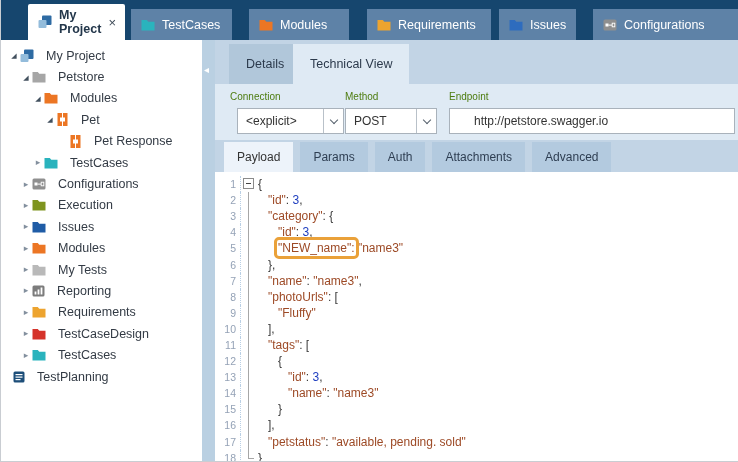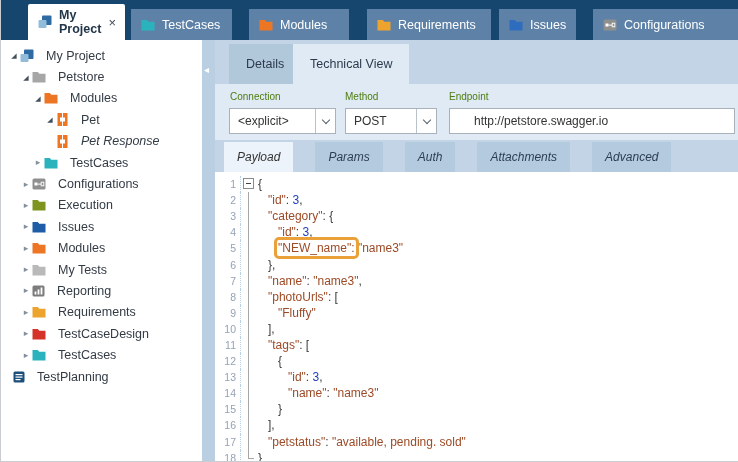--- a/index.html
+++ b/index.html
@@ -52,26 +52,26 @@
   .reqpanel{position:absolute;left:0;top:44px;right:0;height:96px;background:var(--panel);}
   .flabel{position:absolute;top:7px;font-size:10px;color:#4d7c0f;}
   .flabel.l-conn{left:15px;} .flabel.l-meth{left:130px;} .flabel.l-endp{left:234px;}
   .field{position:absolute;top:24px;height:26px;background:#fff;border:1px solid #a9b2bb;
          display:flex;align-items:center;font-size:12px;color:#333;}
   .field .val{padding:0 8px;flex:1;white-space:nowrap;overflow:hidden;}
   .field .chevbox{width:20px;align-self:stretch;border-left:1px solid #b9c1c9;display:flex;
                   align-items:center;justify-content:center;}
   .chev{width:6px;height:6px;border-right:1.6px solid #55606c;border-bottom:1.6px solid #55606c;
         transform:rotate(45deg);margin-top:-3px;}
-  .f-conn{left:14px;width:107px;} .f-meth{left:130px;width:92px;}
+  .f-conn{left:22px;width:107px;} .f-meth{left:130px;width:92px;}
   .f-endp{left:234px;width:286px;padding-left:16px;}
   .f-endp input{border:0;outline:0;flex:1;padding:0 8px;font:12px "Liberation Sans",sans-serif;color:#333;background:transparent;}
 
   .strip2{position:absolute;left:0;top:100px;right:0;height:32px;background:var(--strip);
-          display:flex;align-items:flex-end;padding-left:9px;gap:22px;font-style:italic;}
+          display:flex;align-items:flex-end;padding-left:9px;gap:7px;}
   .ptab{height:30px;display:flex;align-items:center;padding:0 13px;font-size:12px;color:#2e3e52;
         background:var(--subtab);}
   .ptab.active{background:#edf3fa;color:#333;}
 
   
   .editor{position:absolute;left:0;top:132px;right:0;bottom:0;background:#fff;padding-top:4px;
           overflow:hidden;}
   .eline{display:flex;align-items:center;height:16.1px;font-size:12px;}
   .lnum{width:26px;flex:0 0 26px;text-align:right;padding-right:4px;color:#94a2b6;font-size:10.5px;
         align-self:stretch;border-right:1px dotted #b9cfe4;display:flex;align-items:center;justify-content:flex-end;}
@@ -177,21 +177,21 @@
       <div class="trow" style="padding-left: 43px;">
         <span class="twist exp">◢</span>
         <span class="icn ticon">
           <svg width="13" height="13" viewBox="0 0 13 13">
             <path d="M1.5 0 H6 V4.5 H4 V8.5 H6 V13 H1.5 Z" fill="#ec7624"></path>
             <path d="M11.5 0 H7 V4.5 H9 V8.5 H7 V13 H11.5 Z" fill="#ec7624"></path>
           </svg>
         </span>
         <span class="tlabel">Pet</span>
       </div>
-      <div class="trow" style="padding-left: 43px; font-style: italic;">
+      <div class="trow" style="padding-left: 56px;">
         <span class="twist"></span>
         <span class="icn ticon">
           <svg width="13" height="13" viewBox="0 0 13 13">
             <path d="M1.5 0 H6 V4.5 H4 V8.5 H6 V13 H1.5 Z" fill="#ec7624"></path>
             <path d="M11.5 0 H7 V4.5 H9 V8.5 H7 V13 H11.5 Z" fill="#ec7624"></path>
           </svg>
         </span>
         <span class="tlabel">Pet Response</span>
       </div>
       <div class="trow" style="padding-left: 31px;">

